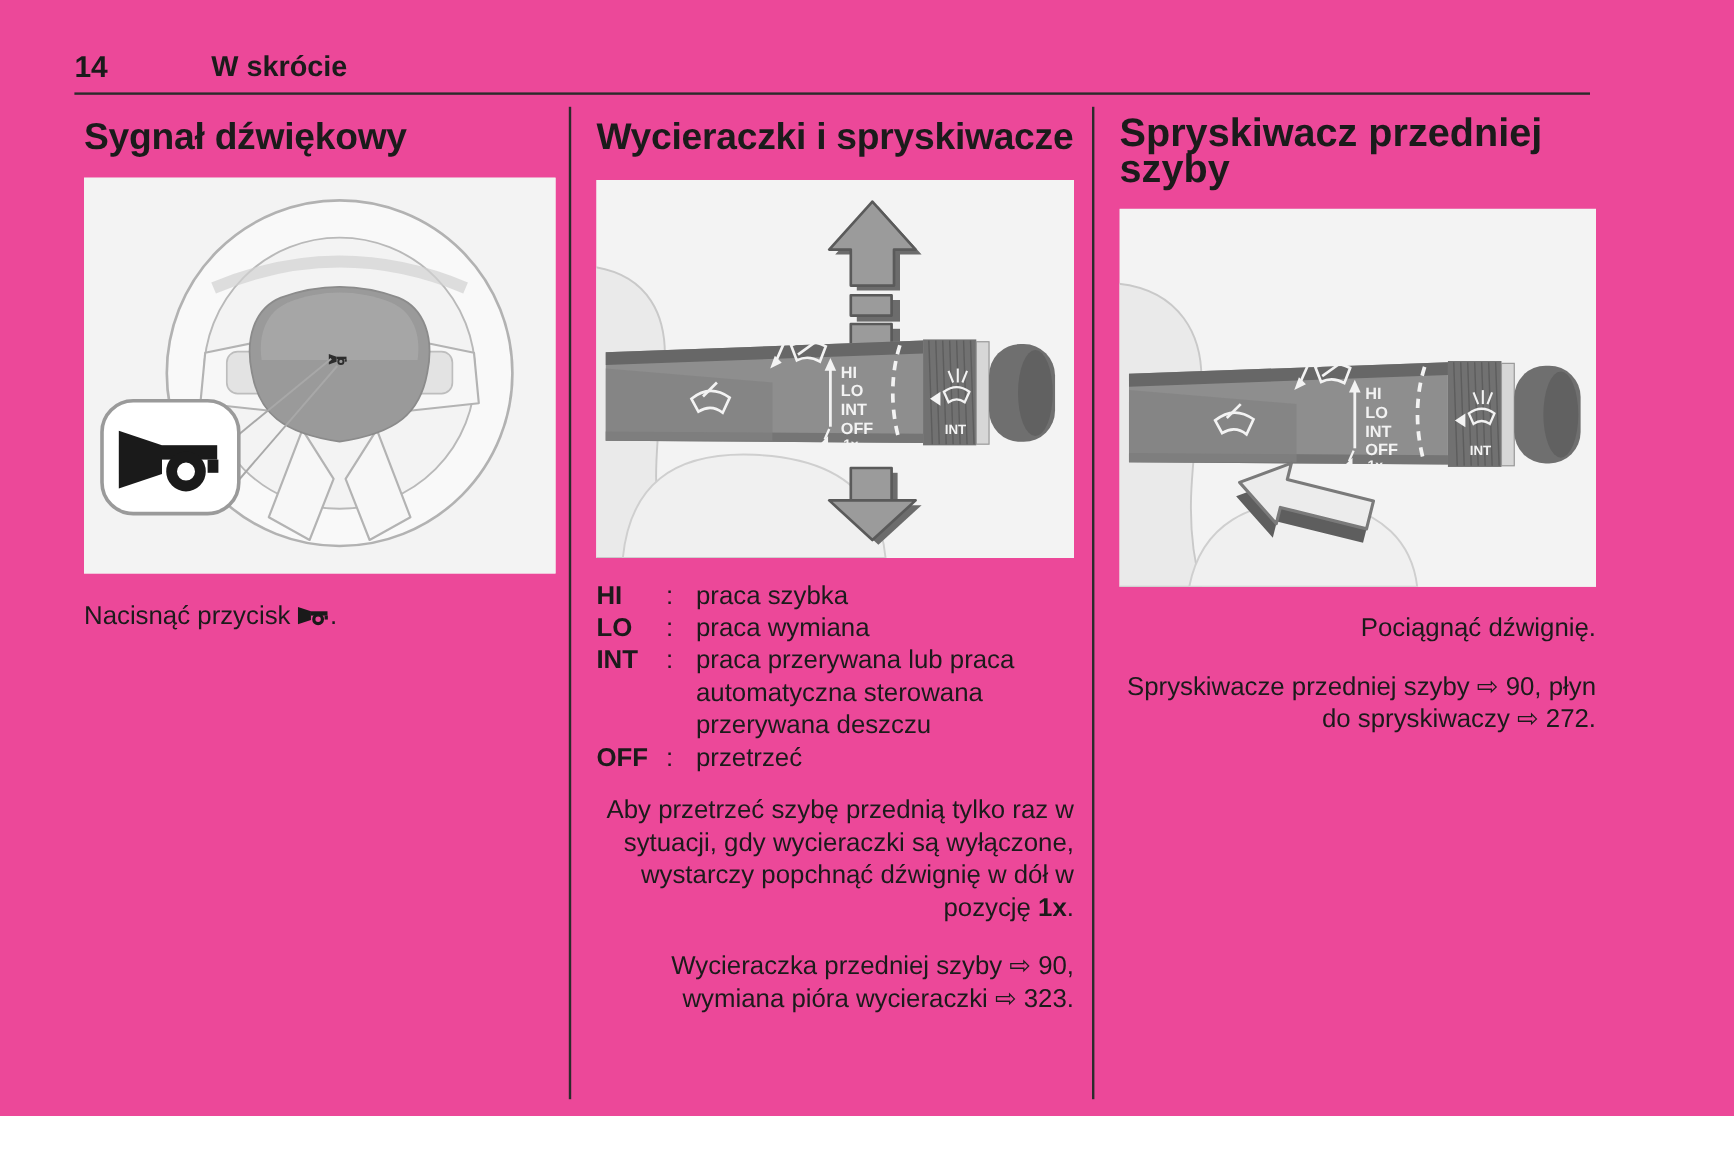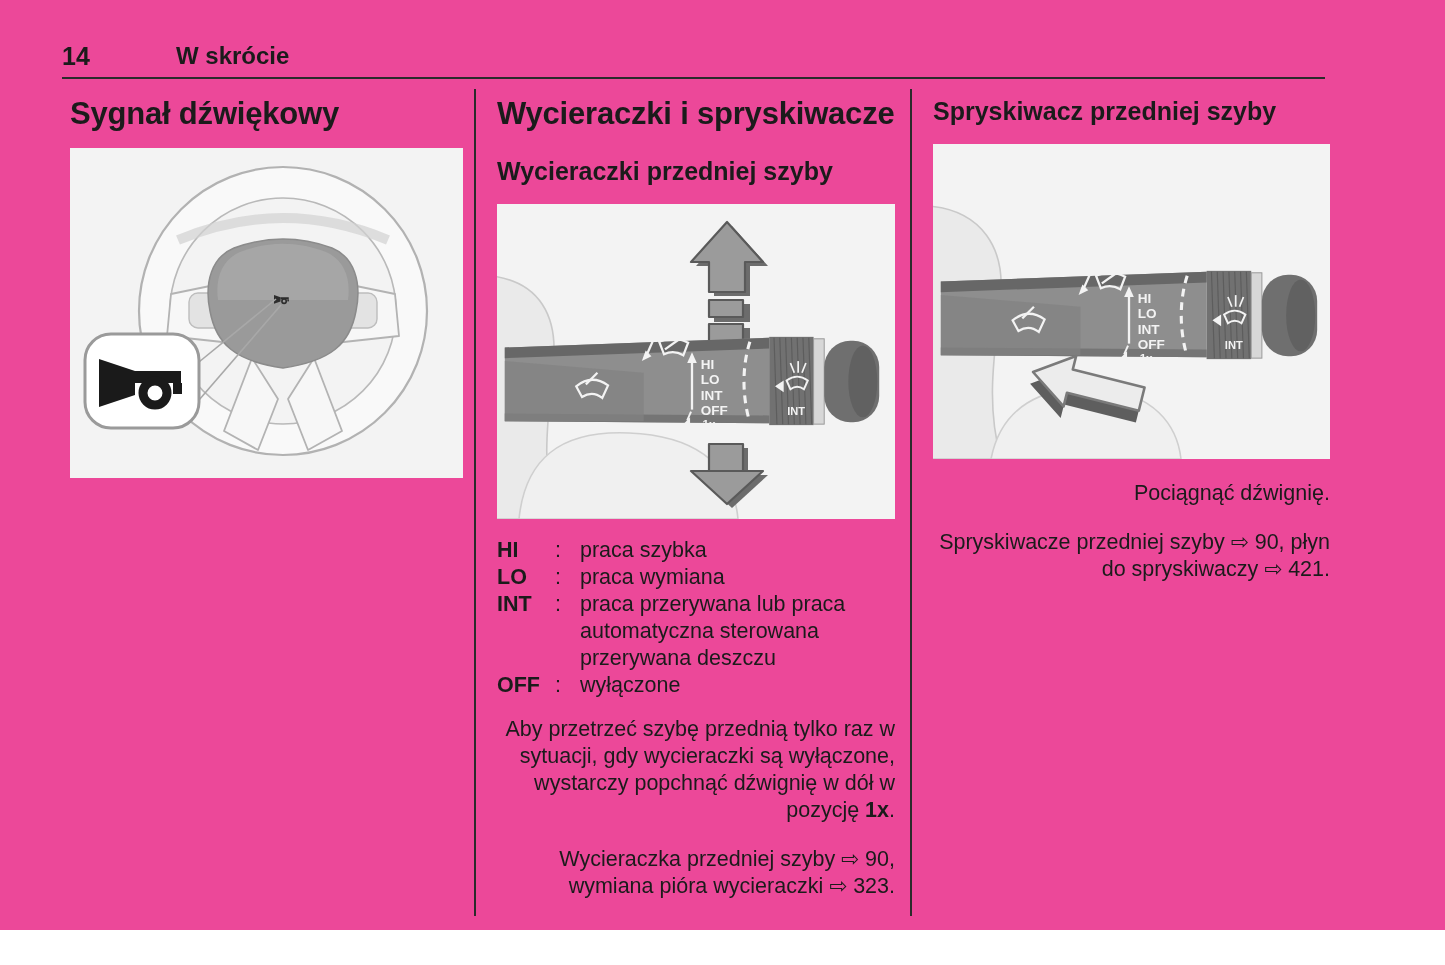--- a/index.html
+++ b/index.html
@@ -8,21 +8,21 @@
   .hdr-num{position:absolute;left:62px;top:42px;font-size:25px;font-weight:bold;}
   .hdr-chapter{position:absolute;left:176px;top:42px;font-size:24px;font-weight:bold;}
   .hdr-rule{position:absolute;left:62px;top:77px;width:1263px;height:2px;background:#2b2b2b;}
   .vdiv{position:absolute;top:89px;height:827px;width:2px;background:#2b2b2b;}
   .vdiv1{left:474px;} .vdiv2{left:910px;}
   .col{position:absolute;top:96px;}
   .col1{left:70px;width:393px;}
   .col2{left:497px;width:398px;}
   .col3{left:933px;width:397px;}
   .h1{font-size:31px;font-weight:bold;letter-spacing:-0.2px;margin:0;line-height:36px;}
-  .h2{font-size:25px;font-weight:bold;margin:0;line-height:30px;}
+  .h2{font-size:33px;font-weight:bold;margin:0;line-height:30px;}
   .col2 .h2{margin-top:24px;}
   .figure{background:#f3f3f3;margin-top:16px;line-height:0;}
   .col2 .figure,.col3 .figure{margin-top:18px;}
   .body-text{font-size:21.5px;line-height:27px;}
   .caption{margin-top:22px;}
   .deflist{margin-top:18px;}
   .def-row{display:flex;}
   .def-term{width:58px;font-weight:bold;flex:none;}
   .def-colon{width:25px;flex:none;}
   .def-desc{flex:1;}
@@ -84,25 +84,35 @@
         <rect x="15" y="186" width="114" height="94" rx="26" fill="#ffffff" stroke="#9a9a9a" stroke-width="3"></rect>
         <g transform="translate(29,205) scale(1.0)" fill="#1a1a1a">
           <polygon points="0,6 0,54 36,42 36,18"></polygon>
           <rect x="36" y="18" width="46" height="12"></rect>
           <circle cx="56" cy="40" r="12" fill="none" stroke="#1a1a1a" stroke-width="9"></circle>
           <rect x="74" y="30" width="9" height="11"></rect>
         </g>
       </svg>
     </div>
 
+    <p class="body-text caption">
+      <span>Nacisnąć przycisk</span>
+      <svg width="27" height="18" viewBox="0 0 88 60" style="vertical-align:-2px">
+        <g fill="#1a1a1a">
+          <polygon points="0,6 0,54 36,42 36,18"></polygon>
+          <rect x="36" y="18" width="46" height="12"></rect>
+          <circle cx="56" cy="40" r="12" fill="none" stroke="#1a1a1a" stroke-width="9"></circle>
+          <rect x="74" y="30" width="9" height="11"></rect>
+        </g>
+      </svg><span>.</span>
+    </p>
   </section>
 
   <section class="col col2">
     <h1 class="h1">Wycieraczki i spryskiwacze</h1>
-    <h2 class="h2">Wycieraczki przedniej szyby</h2>
 
     <div class="figure">
       <svg width="398" height="315" viewBox="0 0 398 315">
         <rect x="0" y="0" width="398" height="315" fill="#f3f3f3"></rect>
 
         <path d="M-5,72 C42,78 62,112 56,162 C51,214 44,262 58,315 L-5,315 Z" fill="#eaeaea" stroke="#c9c9c9" stroke-width="1.6"></path>
         <path d="M22,315 C28,256 62,226 132,229 C202,232 236,262 241,315 Z" fill="#f0f0f0" stroke="#cfcfcf" stroke-width="1.6"></path>
 
         <g>
           <g fill="#6c6c6c">
@@ -195,21 +205,21 @@
         <span class="def-desc">praca wymiana</span>
       </div>
       <div class="def-row">
         <span class="def-term">INT</span>
         <span class="def-colon">:</span>
         <span class="def-desc">praca przerywana lub praca automatyczna sterowana przerywana deszczu</span>
       </div>
       <div class="def-row">
         <span class="def-term">OFF</span>
         <span class="def-colon">:</span>
-        <span class="def-desc">wyłączone</span>
+        <span class="def-desc">przetrzeć</span>
       </div>
     </div>
 
     <p class="body-text para"><span>Aby przetrzeć szybę przednią tylko raz w sytuacji, gdy wycieraczki są wyłączone, wystarczy popchnąć dźwignię w dół w pozycję </span><span class="b">1x</span><span>.</span></p>
 
     <p class="body-text para">Wycieraczka przedniej szyby ⇨ 90, wymiana pióra wycieraczki ⇨ 323.</p>
   </section>
 
   <section class="col col3">
     <h2 class="h2">Spryskiwacz przedniej szyby</h2>
@@ -273,16 +283,16 @@
         </g>
 
         <g transform="translate(100,228) rotate(14)">
           <polygon points="0,12 38,-14 38,0 112,0 112,24 38,24 38,38" fill="#5e5e5e"></polygon>
           <polygon points="0,0 38,-26 38,-12 112,-12 112,12 38,12 38,26" fill="#ececec" stroke="#7a7a7a" stroke-width="2.6" stroke-linejoin="round"></polygon>
         </g>
       </svg>
     </div>
 
     <p class="body-text para para1">Pociągnąć dźwignię.</p>
-    <p class="body-text para">Spryskiwacze przedniej szyby ⇨ 90, płyn do spryskiwaczy ⇨ 421.</p>
+    <p class="body-text para">Spryskiwacze przedniej szyby ⇨ 90, płyn do spryskiwaczy ⇨ 272.</p>
   </section>
 
 </div>
 
 </body></html>

